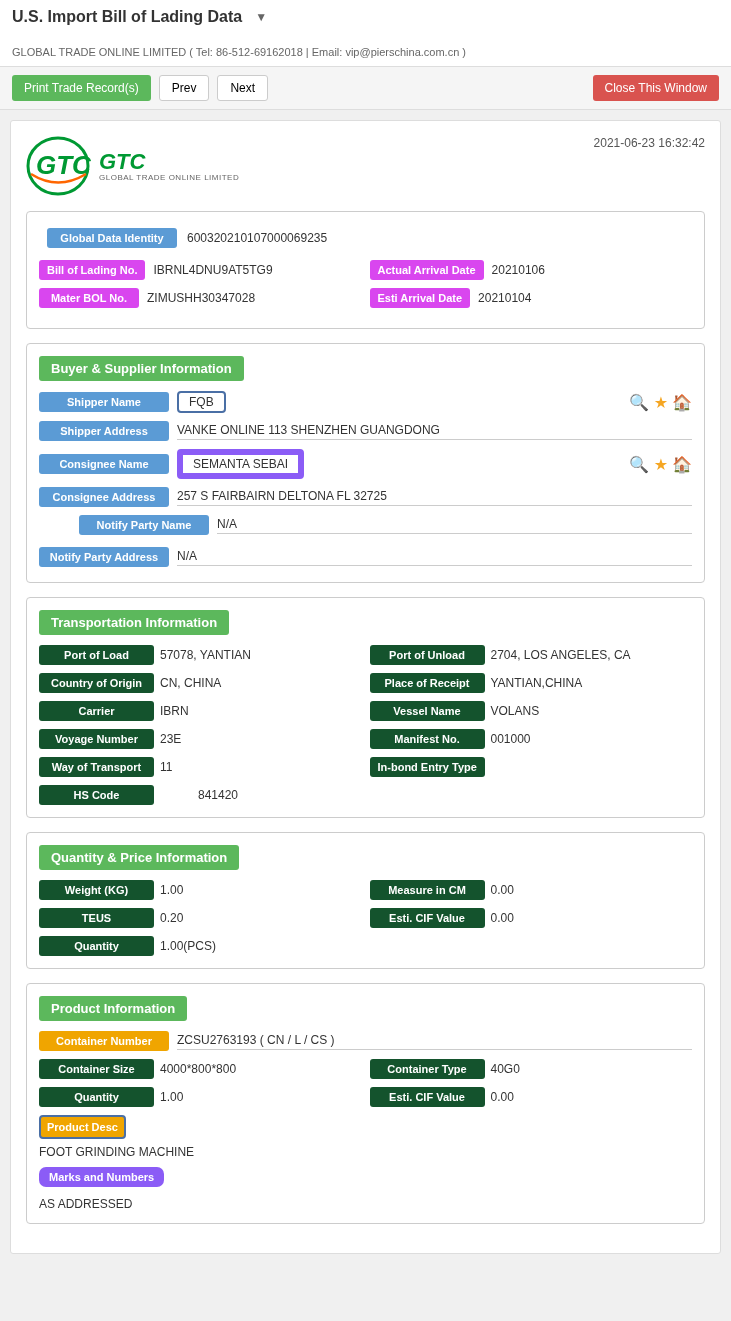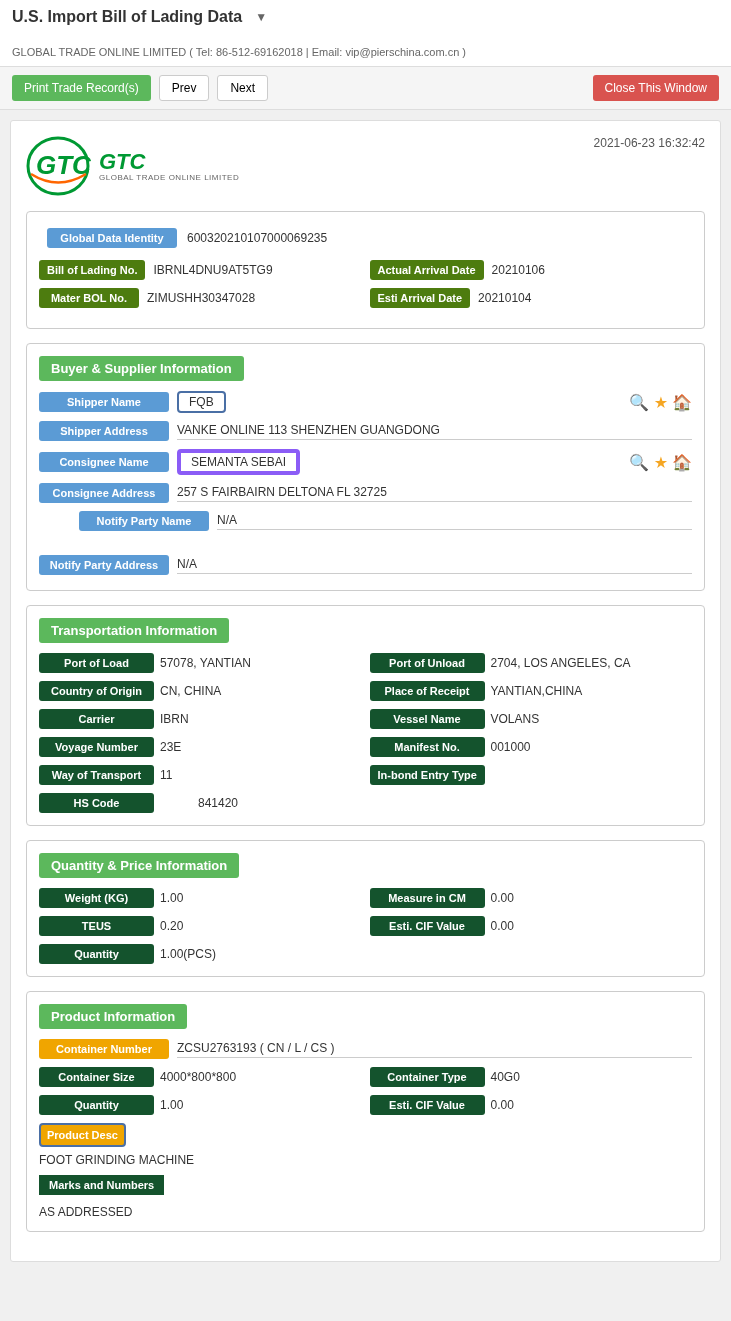--- a/index.html
+++ b/index.html
@@ -25,38 +25,38 @@
     .field-label { background: #5b9bd5; color: white; padding: 4px 8px; font-size: 11px; font-weight: bold; border-radius: 3px; min-width: 130px; text-align: center; margin-right: 8px; flex-shrink: 0; }
     .field-value { font-size: 12px; color: #333; flex: 1; border-bottom: 1px solid #ccc; padding-bottom: 2px; }
     .field-icons { display: flex; gap: 4px; margin-left: 10px; }
     
     .global-id-row { display: flex; align-items: center; margin-bottom: 8px; padding: 4px 8px; }
     .global-id-label { background: #5b9bd5; color: white; padding: 4px 10px; border-radius: 3px; font-size: 11px; font-weight: bold; margin-right: 10px; min-width: 130px; text-align: center; }
     .global-id-value { font-size: 12px; color: #333; }
     
     .bol-grid { display: grid; grid-template-columns: 1fr 1fr; gap: 8px; margin-bottom: 8px; }
     .bol-cell { display: flex; align-items: center; gap: 8px; }
-    .bol-label { background: #4d7c0f; color: white; padding: 4px 8px; border-radius: 3px; font-size: 11px; font-weight: bold; min-width: 100px; text-align: center; flex-shrink: 0; }
+    .bol-label { background: #d946ef; color: white; padding: 4px 8px; border-radius: 3px; font-size: 11px; font-weight: bold; min-width: 100px; text-align: center; flex-shrink: 0; }
     .bol-value { font-size: 12px; color: #333; }
     
     .logo-wrapper { display: flex; align-items: center; gap: 8px; }
     .logo-right { display: flex; flex-direction: column; }
     .logo-main { font-size: 26px; font-weight: bold; color: #009933; font-style: italic; line-height: 1; }
     .logo-tagline { font-size: 8px; color: #666; letter-spacing: 0.5px; }
     
     .section-card { border: 1px solid #ccc; border-radius: 4px; margin-bottom: 14px; padding: 12px; background: #fff; }
     
     .transport-grid { display: grid; grid-template-columns: 1fr 1fr; gap: 8px; }
     .transport-cell { display: flex; align-items: center; gap: 6px; }
     .t-label { background: #14532d; color: white; padding: 4px 8px; border-radius: 3px; font-size: 11px; font-weight: bold; min-width: 115px; text-align: center; flex-shrink: 0; }
     .t-value { font-size: 12px; color: #333; }
     
     .qty-grid { display: grid; grid-template-columns: 1fr 1fr; gap: 8px; }
     
-    .marks-btn { background: #14532d; color: white; border: none; padding: 4px 10px; border-radius: 0; font-size: 11px; font-weight: bold; cursor: pointer; margin-bottom: 6px; }
+    .marks-btn { background: #8b5cf6; color: white; border: none; padding: 4px 10px; border-radius: 7px; font-size: 11px; font-weight: bold; cursor: pointer; margin-bottom: 6px; }
     
     .dropdown-arrow { font-size: 12px; color: #666; margin-left: 5px; cursor: pointer; }
   </style>
 </head>
 <body>
 
 <div>
   <div class="page-header">
     <div class="page-title">
       <span>U.S. Import Bill of Lading Data</span>
@@ -137,37 +137,37 @@
     
     <div class="field-row" style="margin-bottom:8px;">
       <div class="field-label">Shipper Address</div>
       <div class="field-value">VANKE ONLINE 113 SHENZHEN GUANGDONG</div>
     </div>
     
     
     <div class="field-row" style="margin-bottom:8px;">
       <div class="field-label">Consignee Name</div>
       <div style="flex:1; display:flex; align-items:center;">
-        <span style="border:4px solid #8b5cf6; border-radius:4px; padding:2px 10px; font-size:12px;">SEMANTA SEBAI</span>
+        <span style="border:6px solid #8b5cf6; border-radius:4px; padding:2px 10px; font-size:12px;">SEMANTA SEBAI</span>
         <div class="field-icons" style="margin-left: auto; display:flex; gap:4px;">
           <span style="font-size:16px; color:#888; cursor:pointer;">🔍</span>
           <span style="font-size:16px; color:#f5a623; cursor:pointer;">★</span>
           <span style="font-size:16px; color:#888; cursor:pointer;">🏠</span>
         </div>
       </div>
     </div>
     
     
     <div class="field-row" style="margin-bottom:8px;">
       <div class="field-label">Consignee Address</div>
       <div class="field-value">257 S FAIRBAIRN DELTONA FL 32725</div>
     </div>
     
     
-    <div class="field-row" style="margin-bottom:24px;padding-left:40px;">
+    <div class="field-row" style="margin-bottom:12px;padding-left:40px;">
       <div class="field-label">Notify Party Name</div>
       <div class="field-value">N/A</div>
     </div>
     
     
     <div class="field-row" style="margin-bottom:3px;">
       <div class="field-label">Notify Party Address</div>
       <div class="field-value">N/A</div>
     </div>
   </div>

